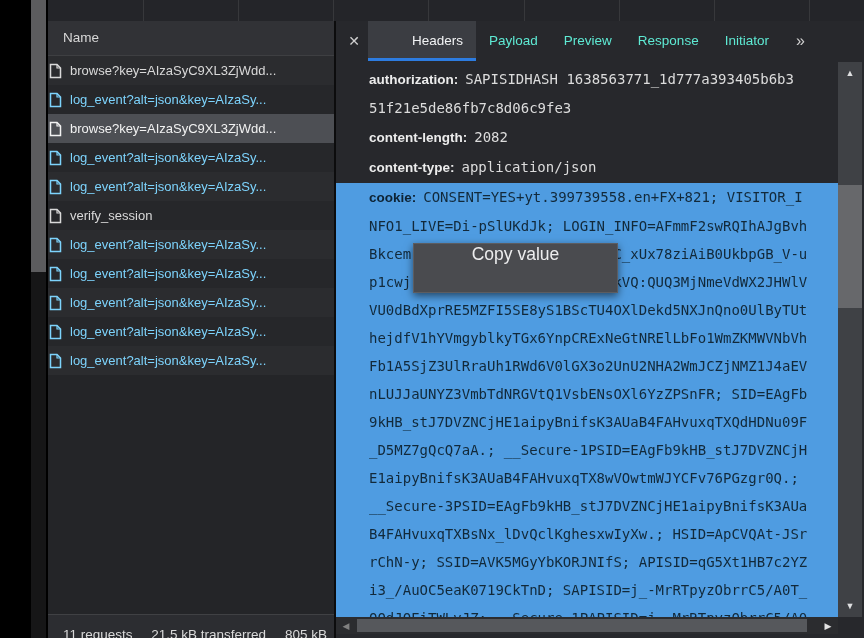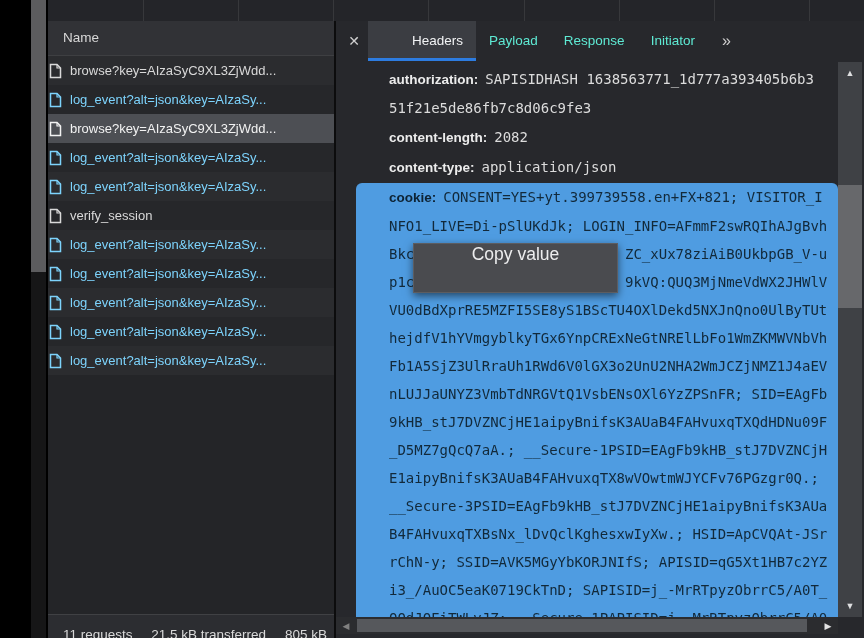--- a/index.html
+++ b/index.html
@@ -37,28 +37,28 @@
   #right-panel{left:336px;top:21px;width:528px;height:617px;background:#27282c;overflow:hidden;}
   #tabbar{height:40px;display:flex;align-items:stretch;padding-left:4px;background:#27282c;}
   #close-btn{width:28px;display:flex;align-items:center;justify-content:center;
              color:#d0d0d0;font-size:14px;cursor:default;}
   .tab{padding:0 13px;line-height:40px;font-size:13.5px;color:#5eead4;position:relative;}
   .tab.active{background:#3b3d42;color:#f2f3f4;padding-left:44px;}
   .tab.active::after{content:"";position:absolute;left:0;right:0;bottom:0;height:3px;background:#2d7ce0;}
   #overflow-btn{margin-left:6px;line-height:40px;font-size:16px;color:#cfcfcf;padding:0 8px;}
 
   #hdr-content{position:absolute;left:0;top:40px;width:502px;height:577px;overflow:hidden;
-               padding-top:4px;box-sizing:border-box;padding-left:20px;}
+               padding-top:4px;box-sizing:border-box;}
   .hrow{padding-left:33px;}
   .hline{line-height:28px;white-space:pre;font-family:"DejaVu Sans Mono","Liberation Mono",monospace;
          font-size:14px;color:#dcdcdc;}
   .hname{font-family:"Liberation Sans",sans-serif;font-weight:bold;font-size:13.5px;color:#ececec;
          margin-right:7px;}
   .hrow{margin-bottom:1px;}
-  #cookie-row{background:#4f9ce1;margin-bottom:0;border-radius:6px;}
+  #cookie-row{background:#4f9ce1;margin-bottom:0;}
   #cookie-row .hline{color:#12293a;}
   #cookie-row .hname{color:#0d2334;}
 
   
   #vscroll{left:838px;top:62px;width:24px;height:555px;background:#3f4145;}
   #vscroll .arrow{position:absolute;left:0;width:24px;height:18px;display:flex;align-items:center;
                   justify-content:center;color:#dfe0e1;font-size:9px;}
   #vs-up{top:2px;}
   #vs-down{bottom:2px;}
   #vs-thumb{position:absolute;left:0;top:123px;width:24px;height:123px;background:#67686b;}
@@ -181,20 +181,21 @@
     <span>805 kB</span>
   </div>
 </div>
 <div id="panel-divider" class="abs"></div>
 
 <div id="right-panel" class="abs">
   <div id="tabbar">
     <div id="close-btn">✕</div>
     <div class="tab active">Headers</div>
     <div class="tab">Payload</div>
+    <div class="tab">Preview</div>
     <div class="tab">Response</div>
     <div class="tab">Initiator</div>
     <div id="overflow-btn">»</div>
   </div>
 
   <div id="hdr-content">
     <div class="hrow">
       <div class="hline"><span class="hname">authorization:</span><span>SAPISIDHASH 1638563771_1d777a393405b6b3</span></div>
       <div class="hline">51f21e5de86fb7c8d06c9fe3</div>
     </div>

